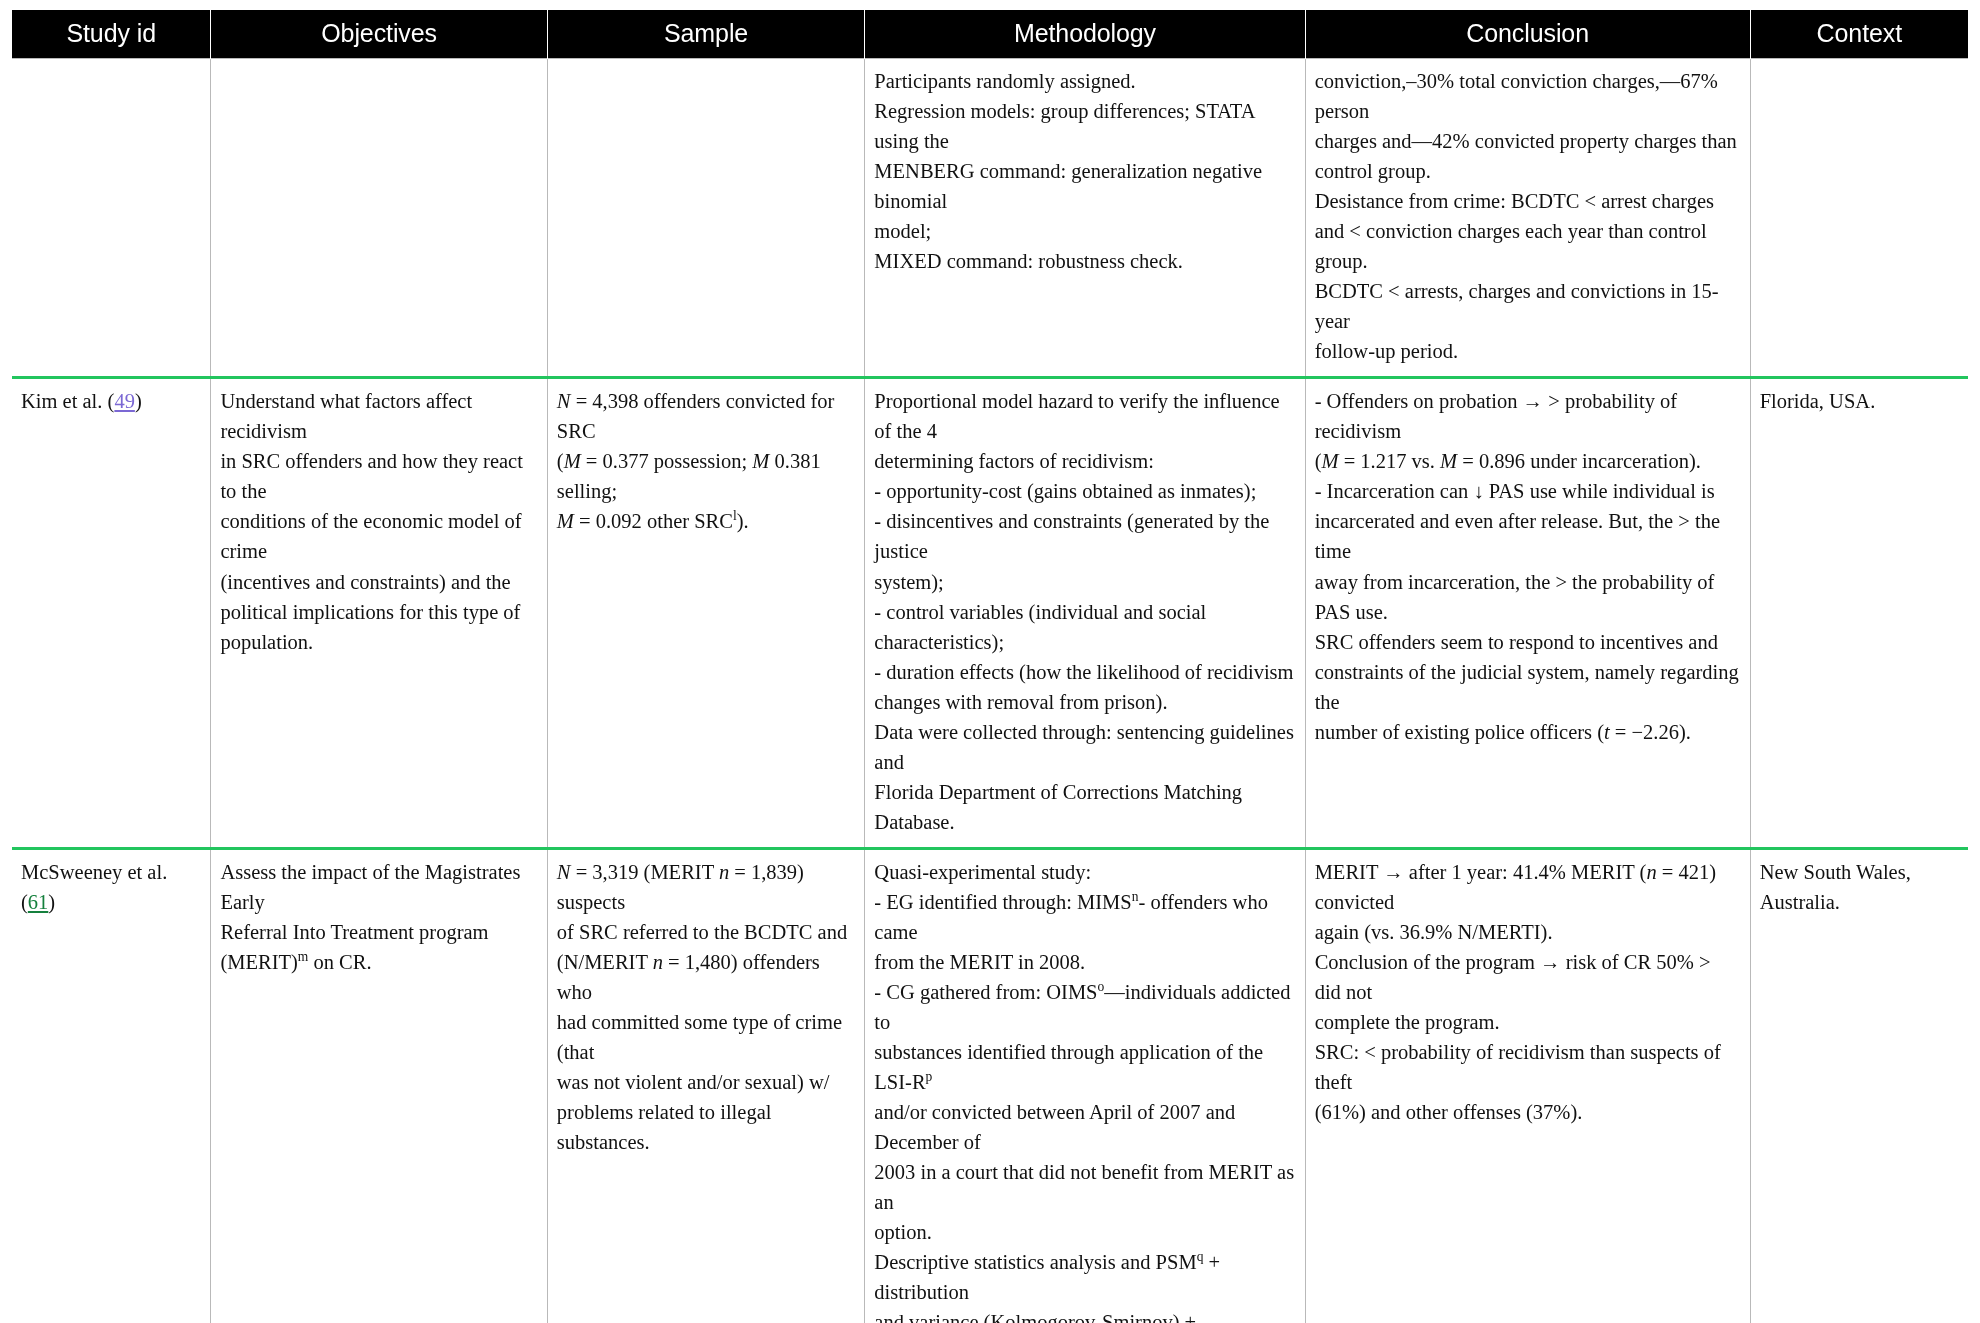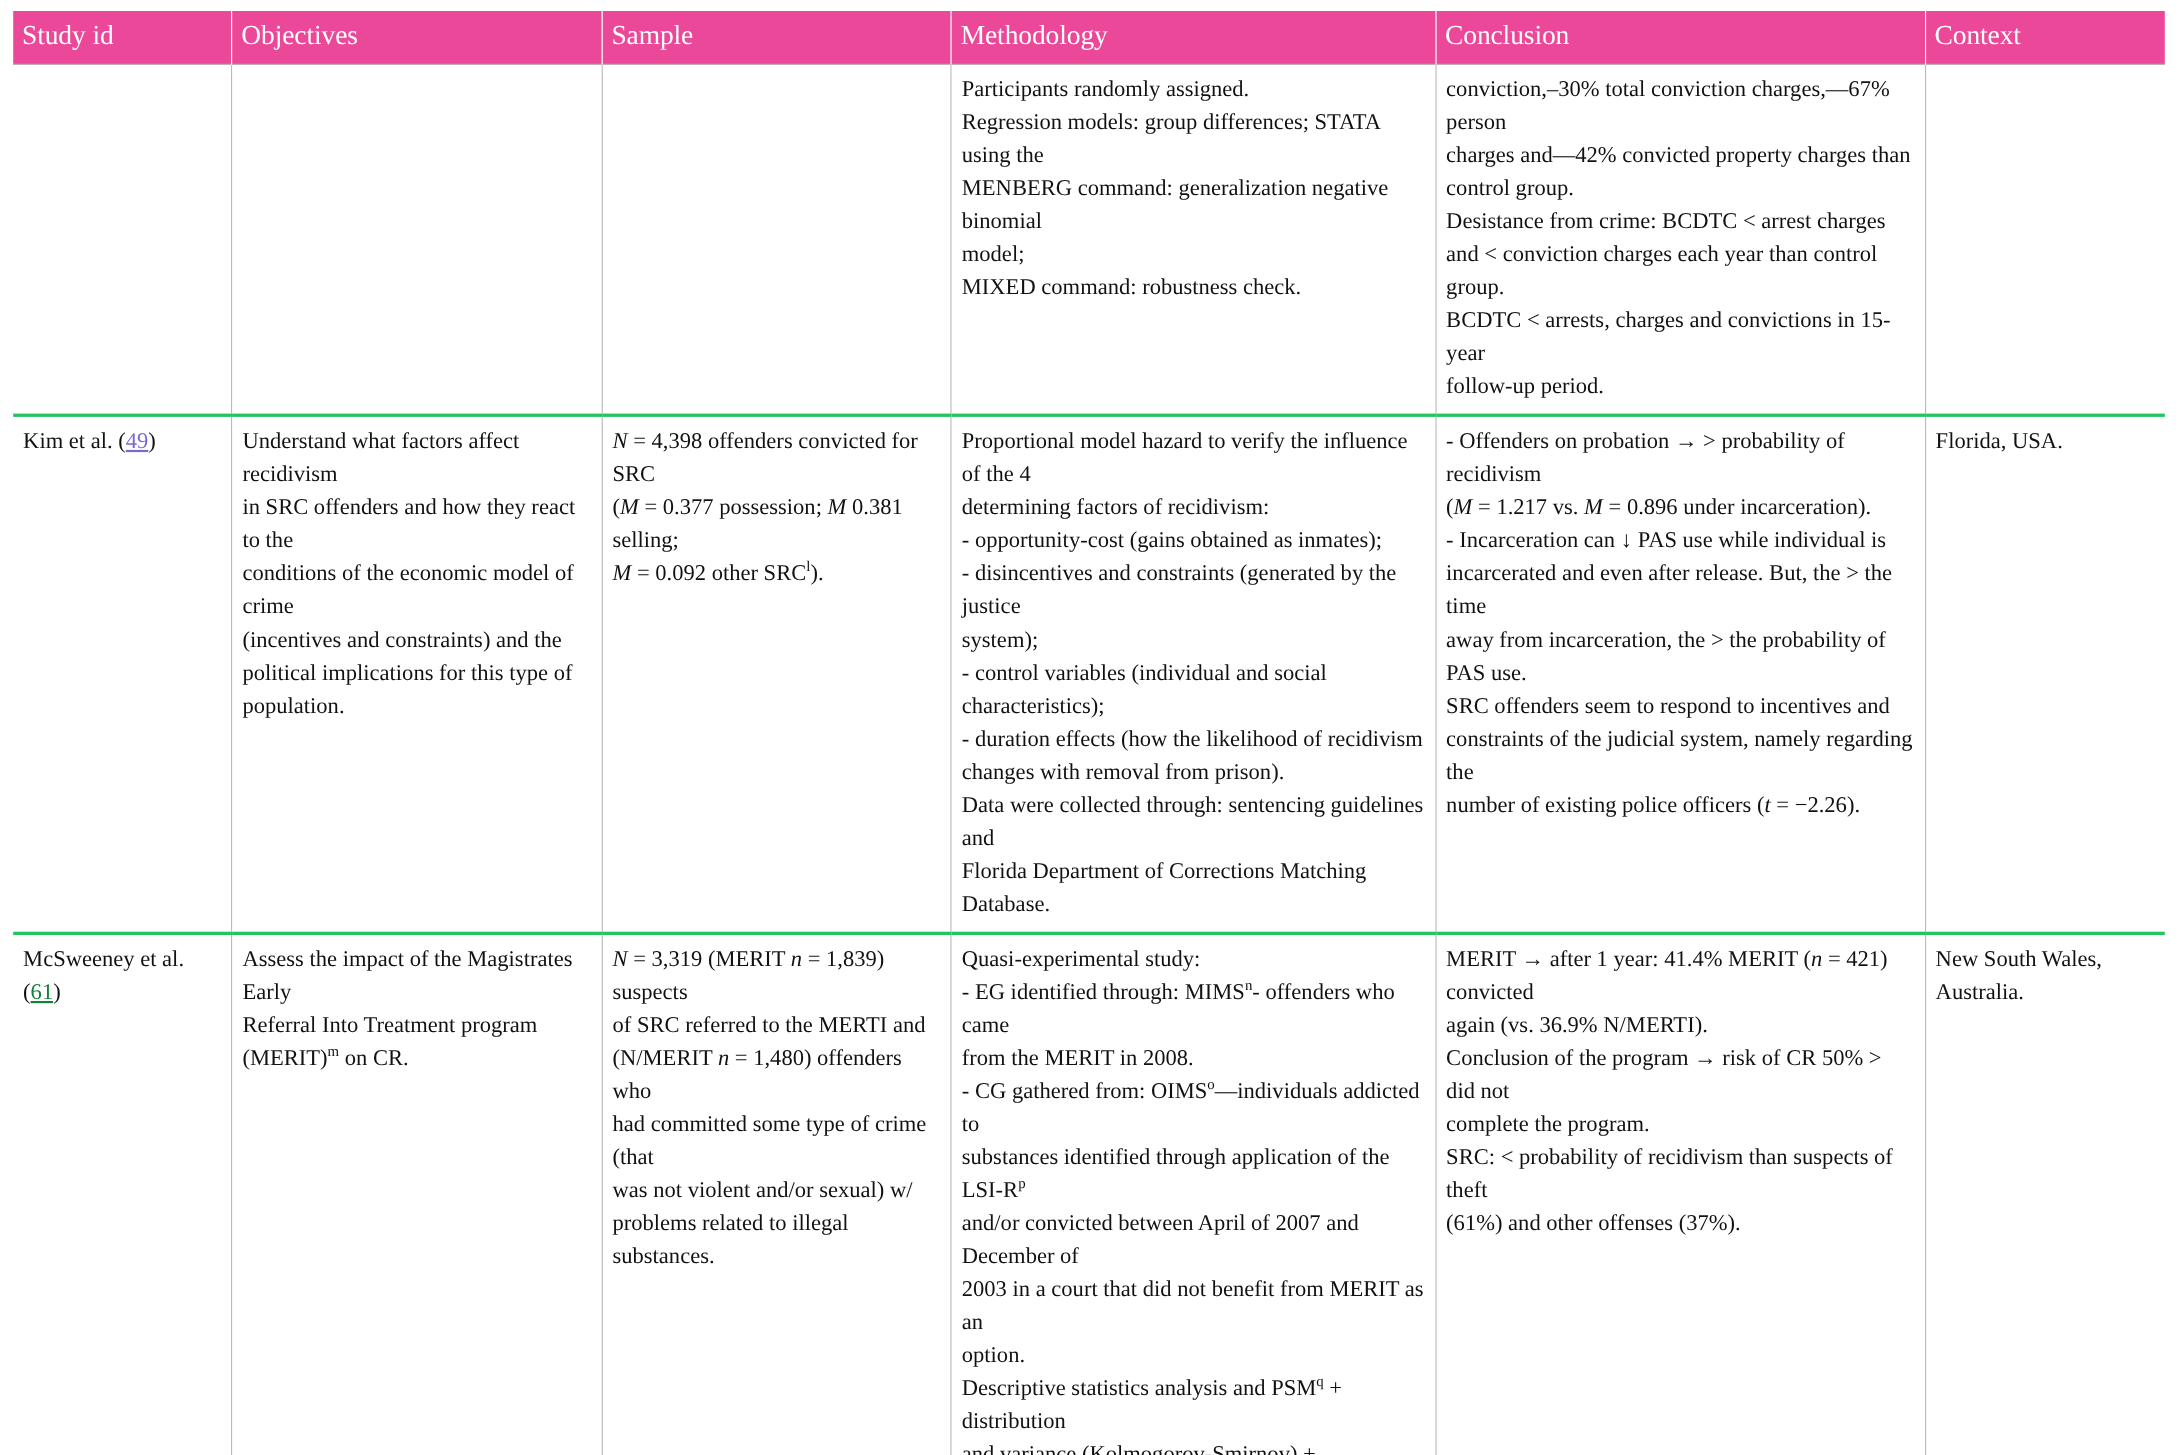--- a/index.html
+++ b/index.html
@@ -20,26 +20,26 @@
     box-sizing: border-box;
     width: 1980px;
   }
   table.review-table {
     border-collapse: collapse;
     table-layout: fixed;
     width: 1956px;
     font-size: 20.5px;
   }
   table.review-table th {
-    background: #ec4899;
+    background: #000000;
     color: #ffffff;
-    font-family: Liberation Serif, serif;
+    font-family: Liberation Sans, sans-serif;
     font-weight: 400;
     font-size: 25px;
-    text-align: left;
+    text-align: center;
     vertical-align: middle;
     padding: 4px 8px 6px 8px;
     height: 38px;
     border-right: 1px solid #ffffff;
     letter-spacing: -0.1px;
   }
   table.review-table th:last-child {
     border-right: none;
   }
   table.review-table td {
@@ -156,21 +156,21 @@
         </tr>
         <tr>
           <td class="col-study"><span>McSweeney et al.<br>(<span class="ref-link" style="color: #15803d;">61</span>)</span></td>
           <td class="col-obj">
             <span class="cell-line">Assess the impact of the Magistrates Early</span>
             <span class="cell-line">Referral Into Treatment program</span>
             <span class="cell-line">(MERIT)<sup>m</sup> on CR.</span>
           </td>
           <td class="col-sample">
             <span class="cell-line"><span class="italic">N</span> = 3,319 (MERIT <span class="italic">n</span> = 1,839) suspects</span>
-            <span class="cell-line">of SRC referred to the MERTI and</span>
+            <span class="cell-line">of SRC referred to the BCDTC and</span>
             <span class="cell-line">(N/MERIT <span class="italic">n</span> = 1,480) offenders who</span>
             <span class="cell-line">had committed some type of crime (that</span>
             <span class="cell-line">was not violent and/or sexual) w/</span>
             <span class="cell-line">problems related to illegal substances.</span>
           </td>
           <td class="col-meth">
             <span class="cell-line">Quasi-experimental study:</span>
             <span class="cell-line">- EG identified through: MIMS<sup>n</sup>- offenders who came</span>
             <span class="cell-line">from the MERIT in 2008.</span>
             <span class="cell-line">- CG gathered from: OIMS<sup>o</sup>—individuals addicted to</span>

